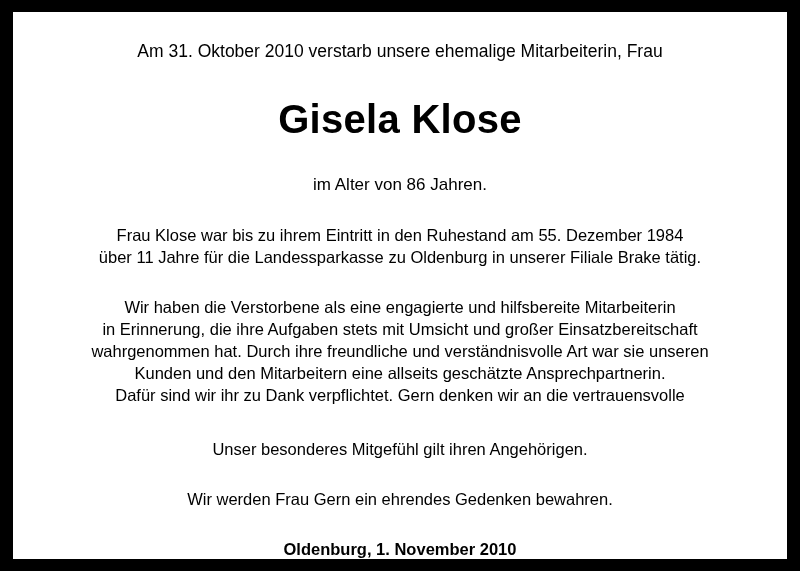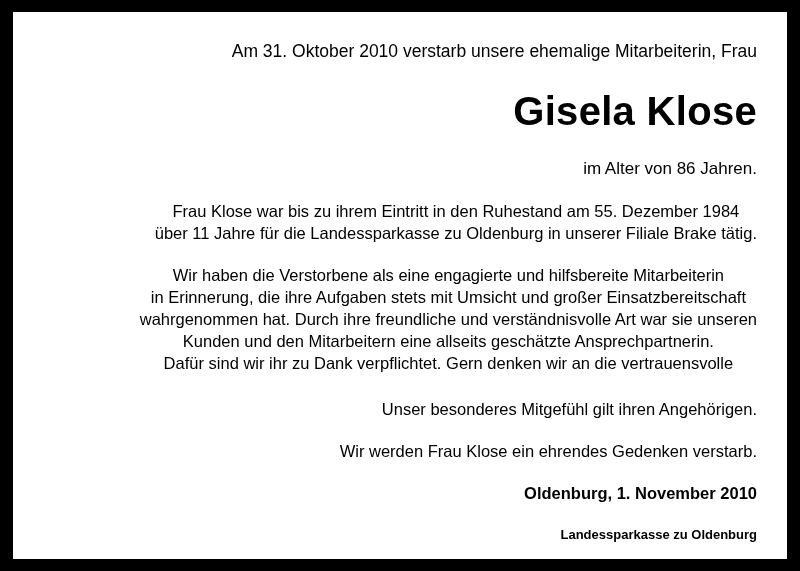--- a/index.html
+++ b/index.html
@@ -24,22 +24,23 @@
     padding: 12px 13px;
   }
   .obituary-card {
     width: 100%;
     height: 100%;
     background: #ffffff;
     box-sizing: border-box;
     padding: 28px 30px 18px 30px;
     display: flex;
     flex-direction: column;
-    align-items: flex-end;
+    align-items: center;
     color: #000000;
+    gap: 8px;
   }
   .line {
     text-align: center;
     line-height: 1.33;
   }
   .intro {
     font-size: 17.5px;
     margin-bottom: 6px;
   }
   .name {
@@ -95,20 +96,20 @@
     <div class="para tight">
       <div class="line">Wir haben die Verstorbene als eine engagierte und hilfsbereite Mitarbeiterin</div>
       <div class="line">in Erinnerung, die ihre Aufgaben stets mit Umsicht und großer Einsatzbereitschaft</div>
       <div class="line">wahrgenommen hat. Durch ihre freundliche und verständnisvolle Art war sie unseren</div>
       <div class="line">Kunden und den Mitarbeitern eine allseits geschätzte Ansprechpartnerin.</div>
       <div class="line">Dafür sind wir ihr zu Dank verpflichtet. Gern denken wir an die vertrauensvolle</div>
     </div>
 
     <div class="line closing">Unser besonderes Mitgefühl gilt ihren Angehörigen.</div>
 
-    <div class="line closing">Wir werden Frau Klose ein ehrendes Gedenken verstarb.</div>
+    <div class="line closing">Wir werden Frau Gern ein ehrendes Gedenken bewahren.</div>
 
     <div class="line place-date">Oldenburg, 1. November 2010</div>
 
     <div class="line signature">Landessparkasse zu Oldenburg</div>
 
   </div>
 </div>
 
 </body></html>

